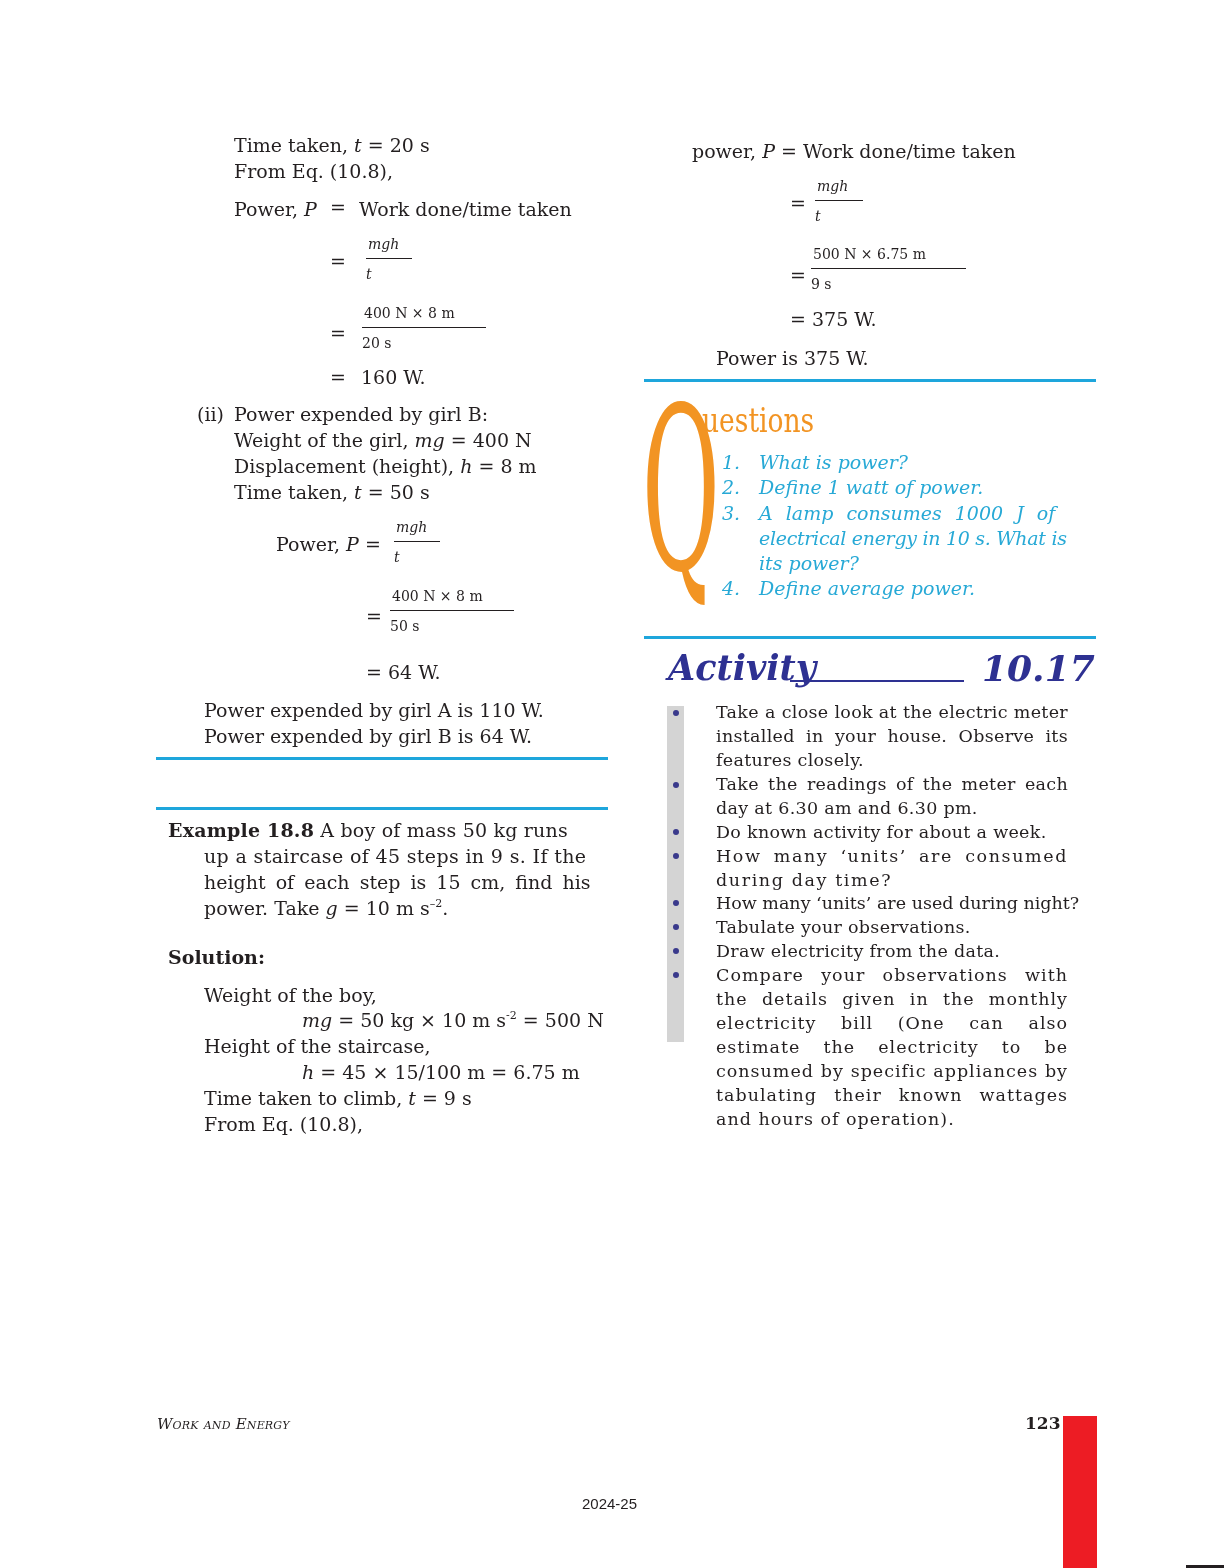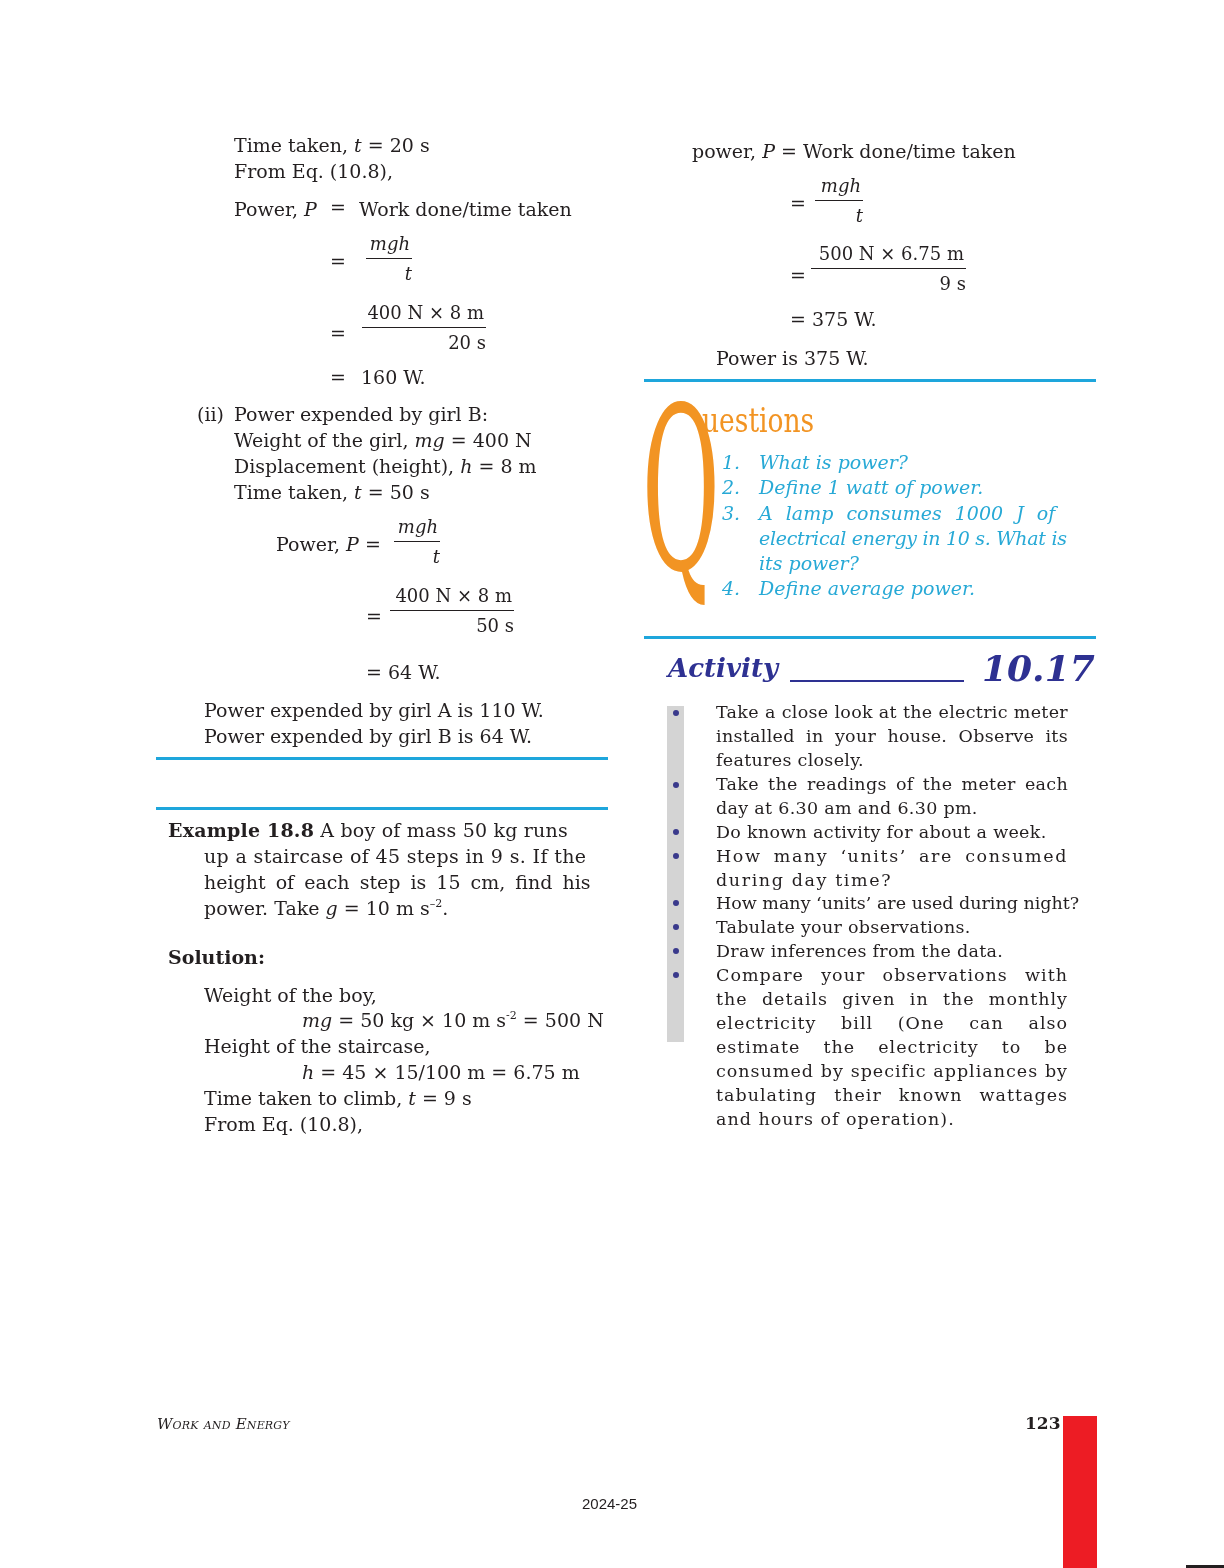--- a/index.html
+++ b/index.html
@@ -2,21 +2,21 @@
 <html><head>
 <meta charset="utf-8">
 <style>
   html, body { margin: 0; padding: 0; background: #ffffff; }
   body { width: 1224px; height: 1568px; position: relative; overflow: hidden;
          font-family: "DejaVu Serif", "Liberation Serif", serif; color: #231f20; }
   .abs { position: absolute; white-space: nowrap; }
   .t { font-size: 19px; line-height: 26px; }
   .i { font-style: italic; }
   .rule { position: absolute; height: 3px; background: #1ea6dc; }
-  .frac { position: absolute; display: inline-block; text-align: right; font-size: 18px; }
+  .frac { position: absolute; display: inline-block; text-align: left; font-size: 14px; }
   .frac .num { display: block; padding: 0 2px 3px; border-bottom: 1.2px solid #231f20; line-height: 22px; }
   .frac .den { display: block; line-height: 26px; padding-top: 2px; }
   .eq { position: absolute; font-size: 19px; }
   .b { font-weight: bold; }
   sup { font-size: 11px; vertical-align: 8px; line-height: 0; }
   .qlist { color: #27a9d6; font-style: italic; font-size: 19px; }
   .act-li { position: absolute; font-size: 17.5px; line-height: 24px; width: 352px; text-align: justify; letter-spacing: 0.3px; white-space: normal; }
   .bullet { position: absolute; width: 6px; height: 6px; border-radius: 50%; background: #3a3a8c; }
 </style>
 </head>
@@ -146,42 +146,42 @@
     <div class="abs qlist" style="left:759px; top:527px; letter-spacing:-0.3px;">electrical energy in 10 s. What is</div>
     <div class="abs qlist" style="left:759px; top:552px;">its power?</div>
 
     <div class="abs qlist" style="left:722px; top:577px;">4.</div>
     <div class="abs qlist" style="left:759px; top:577px;">Define average power.</div>
   </div>
 
   <div class="rule" style="left:644px; top:636px; width:452px;"></div>
 
   <div>
-    <div class="abs" style="left:668px; top:648px; font-size:26px; line-height:40px; font-style:italic; font-weight:bold; color:#2e3192;">Activity</div>
+    <div class="abs" style="left:668px; top:648px; font-size:35px; line-height:40px; font-style:italic; font-weight:bold; color:#2e3192;">Activity</div>
     <div class="abs" style="left:790px; top:680px; width:174px; height:2px; background:#2e3192;"></div>
     <div class="abs" style="left:982px; top:648px; font-size:36px; line-height:40px; font-weight:bold; font-style:italic; color:#2e3192;">10.17</div>
 
     <div class="abs" style="left:667px; top:706px; width:17px; height:336px; background:#d4d4d4;"></div>
 
     <span class="bullet" style="left:673px; top:710px;"></span>
     <span class="bullet" style="left:673px; top:782px;"></span>
     <span class="bullet" style="left:673px; top:829px;"></span>
     <span class="bullet" style="left:673px; top:853px;"></span>
     <span class="bullet" style="left:673px; top:900px;"></span>
     <span class="bullet" style="left:673px; top:924px;"></span>
     <span class="bullet" style="left:673px; top:948px;"></span>
     <span class="bullet" style="left:673px; top:972px;"></span>
 
     <div class="act-li" style="left:716px; top:700px;">Take a close look at the electric meter installed in your house. Observe its features closely.</div>
     <div class="act-li" style="left:716px; top:772px;">Take the readings of the meter each day at 6.30 am and 6.30 pm.</div>
     <div class="act-li" style="left:716px; top:820px;">Do known activity for about a week.</div>
     <div class="act-li" style="left:716px; top:844px; letter-spacing:1.6px;">How many ‘units’ are consumed during day time?</div>
     <div class="act-li" style="left:716px; top:891px; width:390px; letter-spacing:0;">How many ‘units’ are used during night?</div>
     <div class="act-li" style="left:716px; top:915px;">Tabulate your observations.</div>
-    <div class="act-li" style="left:716px; top:939px;">Draw inferences from the data.</div>
+    <div class="act-li" style="left:716px; top:939px;">Draw electricity from the data.</div>
     <div class="act-li" style="left:716px; top:963px; letter-spacing:1px;">Compare your observations with the details given in the monthly electricity bill (One can also estimate the electricity to be consumed by specific appliances by tabulating their known wattages and hours of operation).</div>
   </div>
 </div>
 
 <div>
   <div class="abs" style="left:157px; top:1415px; font-size:15px; font-style:italic; font-variant:small-caps; letter-spacing:0.2px;">Work and Energy</div>
   <div class="abs" style="left:1025px; top:1413px; font-size:17px; font-weight:bold;">123</div>
   <div class="abs" style="left:1063px; top:1416px; width:34px; height:152px; background:#ed1c24;"></div>
   <div class="abs" style="left:582px; top:1495px; font-family:'Liberation Sans', sans-serif; font-size:15px;">2024-25</div>
   <div class="abs" style="left:1186px; top:1565px; width:38px; height:3px; background:#231f20;"></div>

